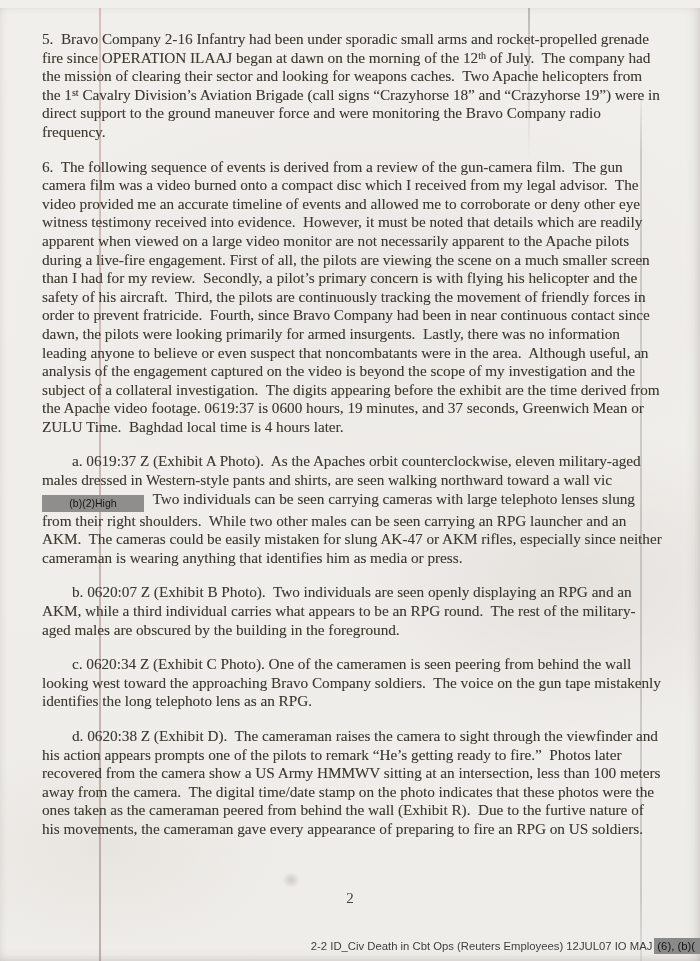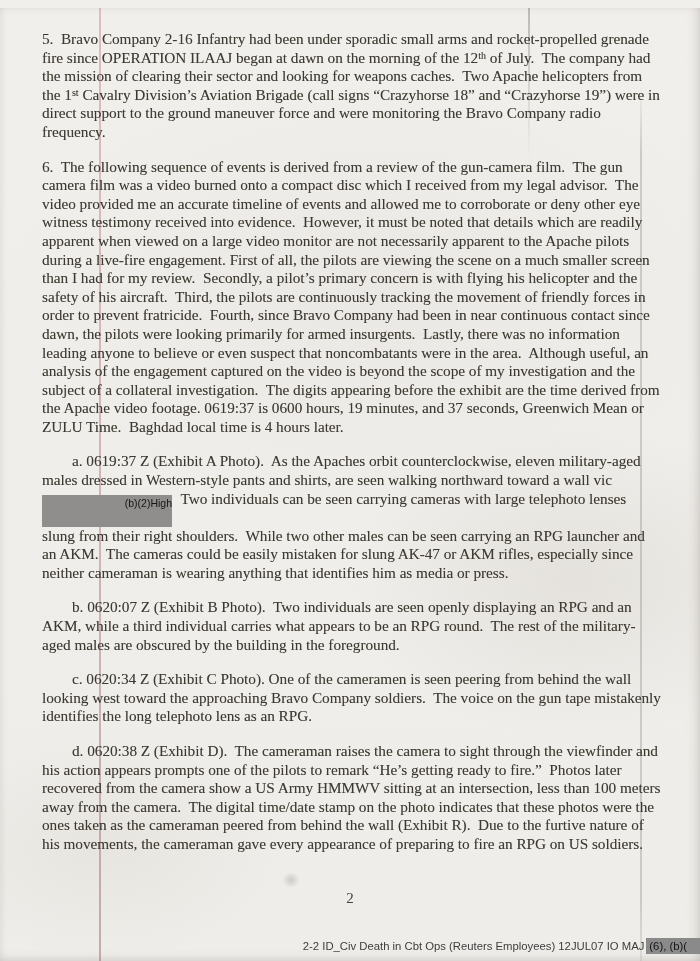--- a/index.html
+++ b/index.html
@@ -40,40 +40,40 @@
     position: absolute; left: 42px; top: 22px; width: 620px;
     color: #3c3930;
     font-size: 15.2px; line-height: 18.6px;
     white-space: pre-wrap;
     text-shadow: 0.2px 0.2px 0.4px rgba(70,65,55,0.35);
   }
   .para { margin: 0 0 16px 0; }
   .para.sub { text-indent: 30px; }
   sup { font-size: 10px; vertical-align: 4px; line-height: 0; }
   .redaction {
-    display: inline-block; width: 102px; height: 32px; line-height: 17px;
+    display: inline-block; width: 102px; height: 17px; line-height: 17px;
     background: #8f8e8c; color: #161616;
     font-family: "Liberation Sans", sans-serif; font-size: 10.5px;
-    text-align: right; text-indent: 0; vertical-align: -3px;
-    margin-right: 5px; text-shadow: none; padding-left: 28px;
+    text-align: center; text-indent: 0; vertical-align: -3px;
+    margin-right: 5px; text-shadow: none;
   }
   .page-number {
     position: absolute; left: 0; top: 882px; width: 700px;
     text-align: center; font-size: 15px; color: #45423a;
   }
   .footer {
     position: absolute; top: 930px; right: 0;
     white-space: nowrap;
     font-family: "Liberation Sans", sans-serif;
     font-size: 11.3px; color: #3d3d3d;
     display: flex; align-items: center; text-align: center;
   }
   .footer-redaction {
     display: inline-block; background: #8a8a8a; color: #161616;
-    padding: 2px 13px 2px 3px; margin-left: 2px;
+    padding: 2px 5px 2px 3px; margin-left: 2px;
   }
   .smudge {
     position: absolute; left: 282px; top: 864px; width: 18px; height: 16px;
     background: radial-gradient(ellipse at center, rgba(130,125,118,0.30), transparent 70%);
   }
 </style>
 </head>
 <body>
 
 <div class="page">

